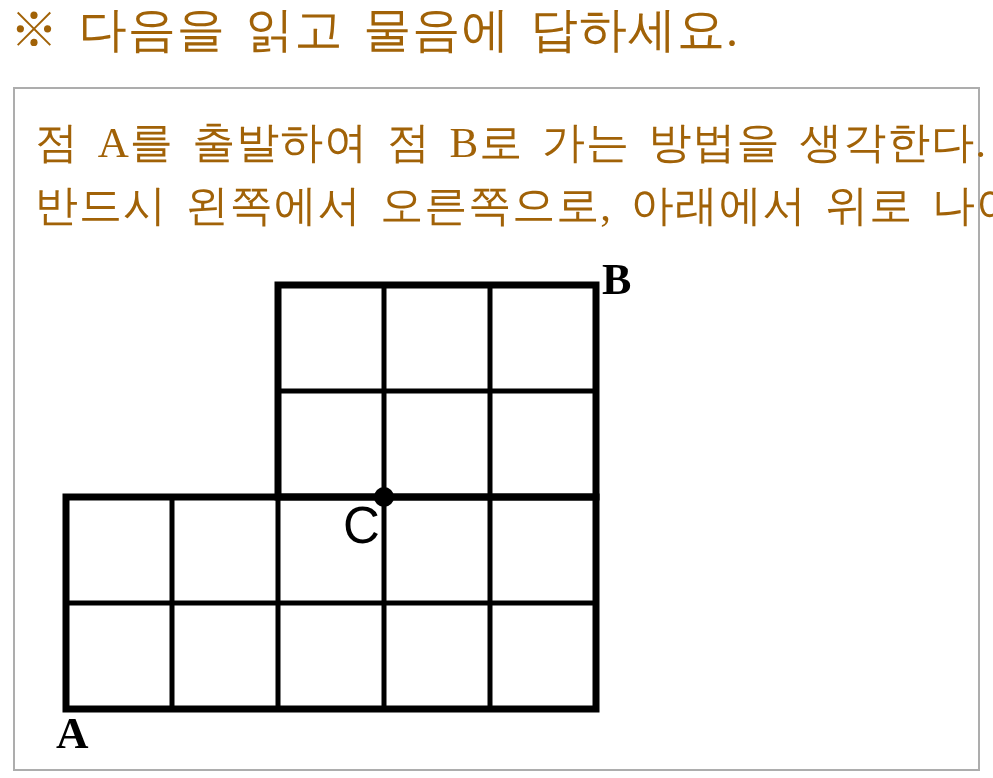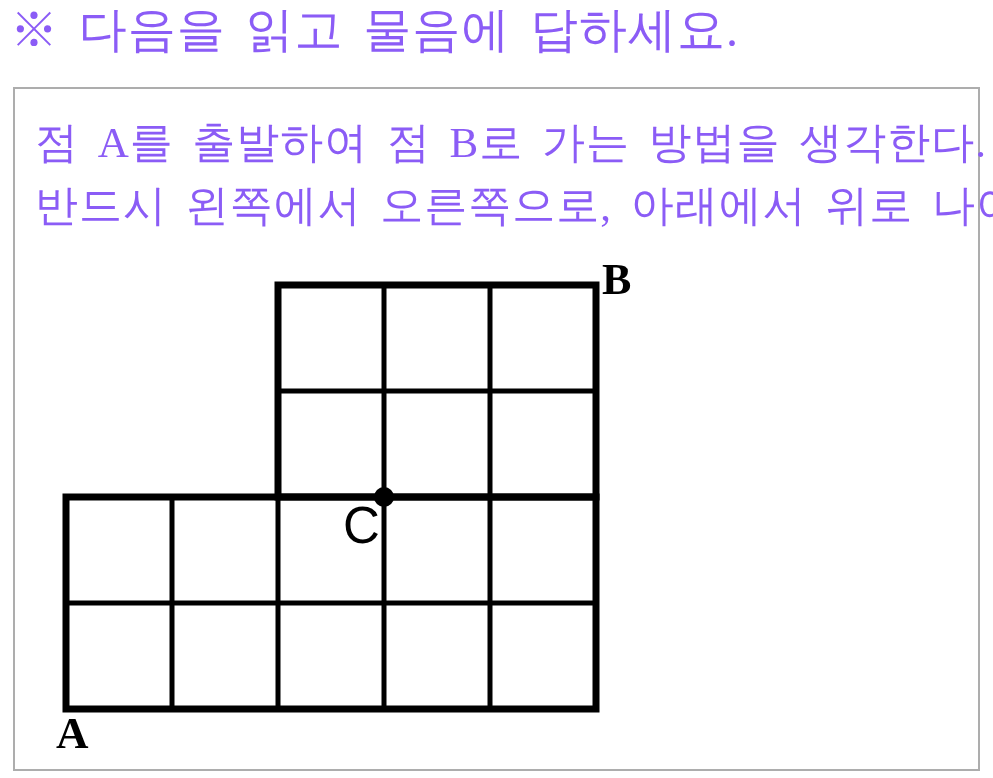--- a/index.html
+++ b/index.html
@@ -7,21 +7,21 @@
     padding: 0;
     background: #ffffff;
   }
   .page {
     position: relative;
     width: 993px;
     height: 778px;
     background: #ffffff;
     overflow: hidden;
     font-family: "Liberation Serif", "DejaVu Serif", serif;
-    color: #8b5cf6;
+    color: #a16207;
   }
   .header-text {
     position: absolute;
     left: 10px;
     top: 2px;
     font-size: 48px;
     line-height: 56px;
     letter-spacing: 1px;
     word-spacing: 0.14em;
     white-space: nowrap;

